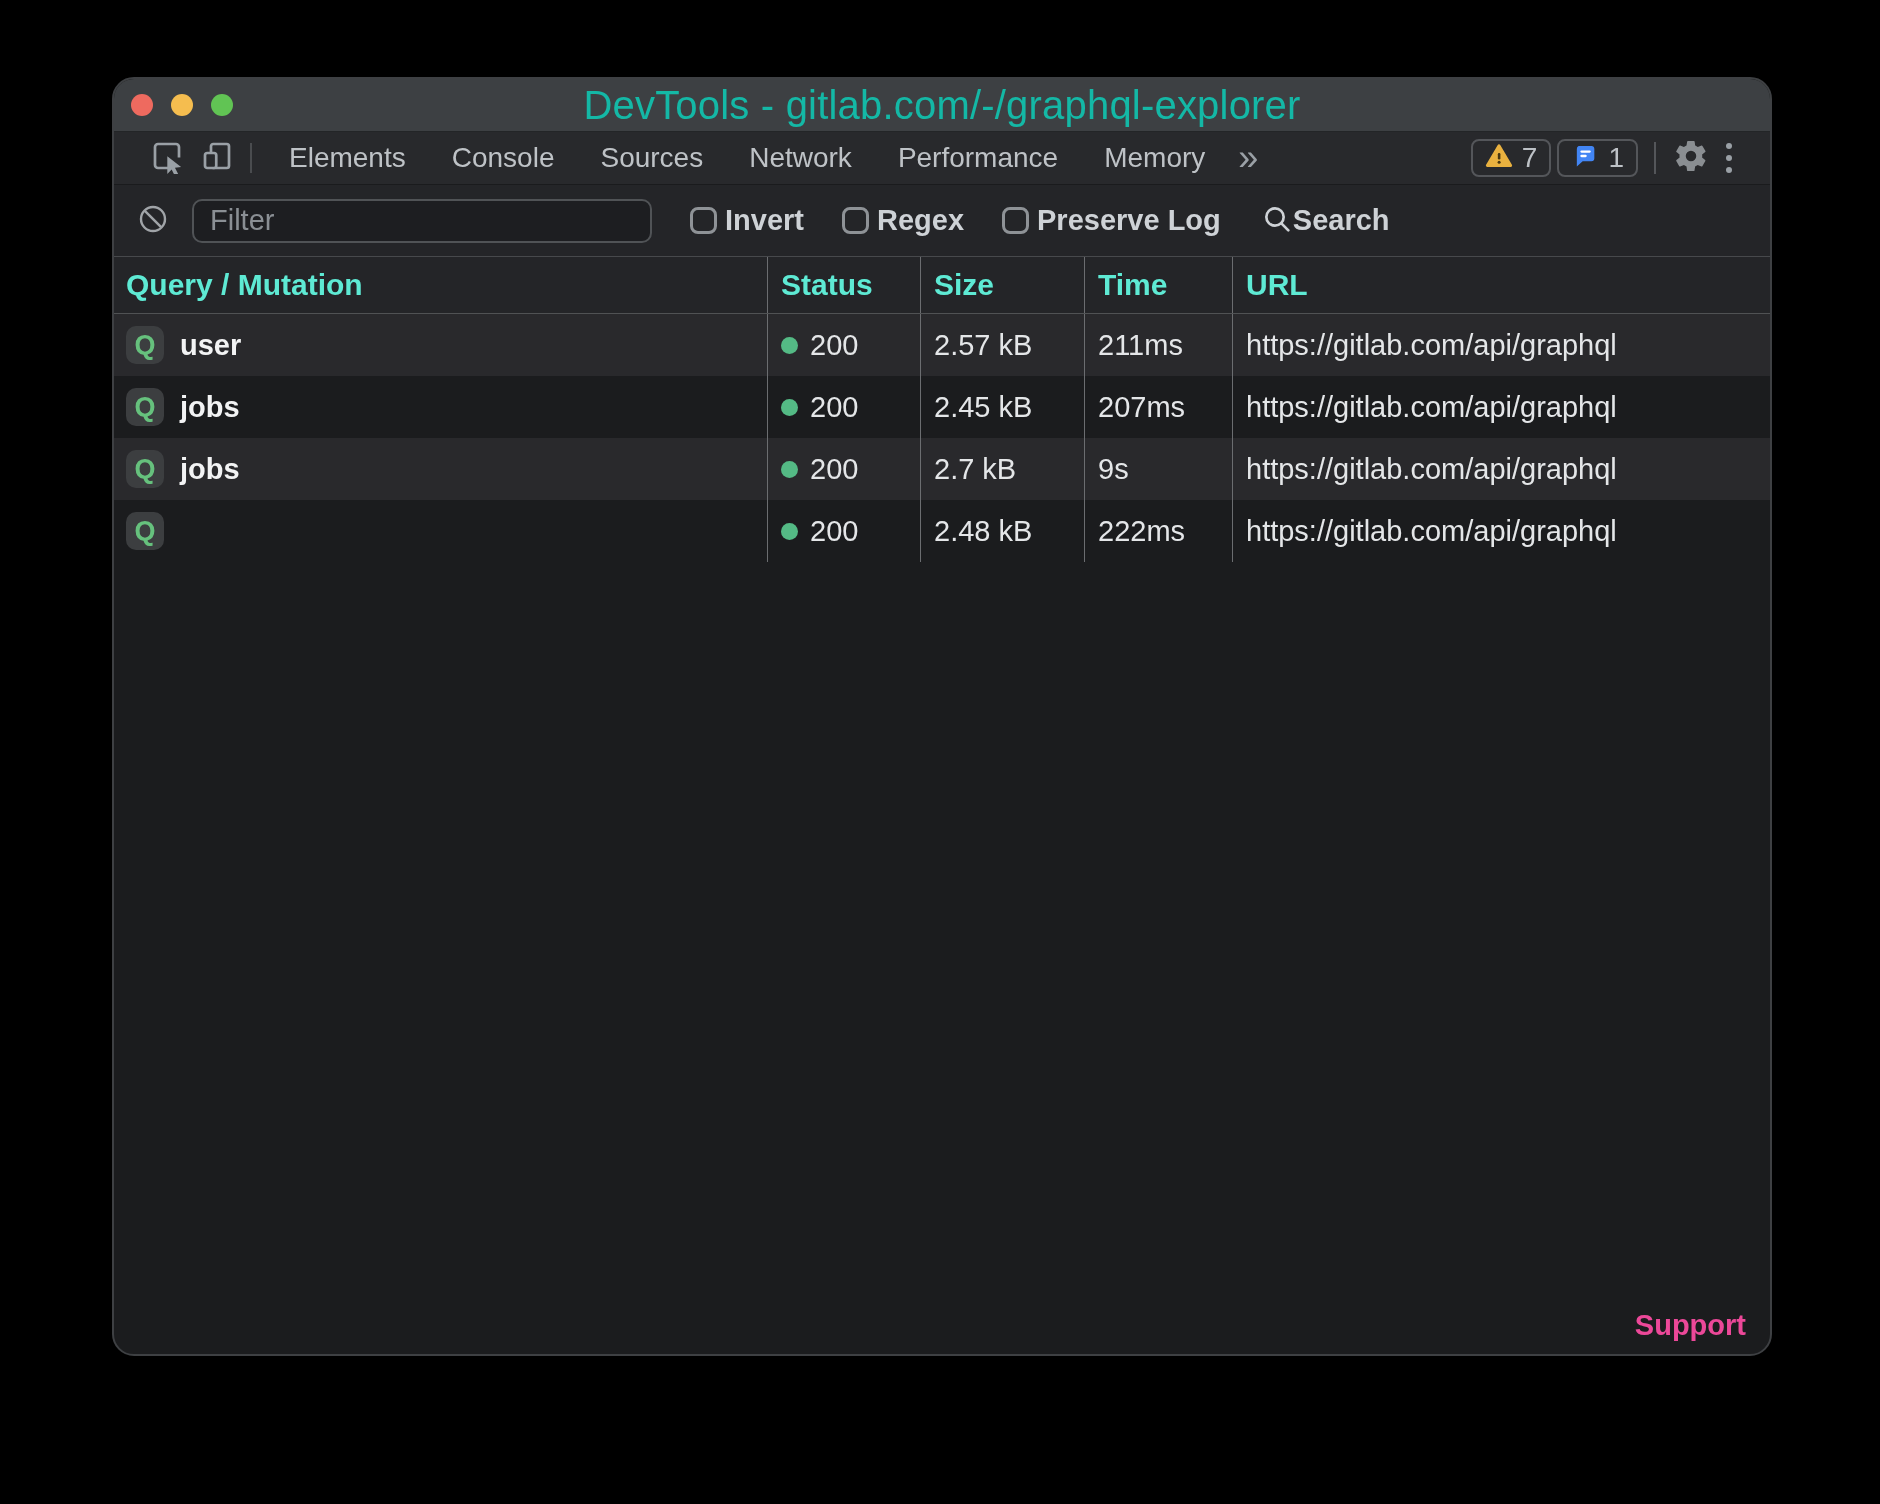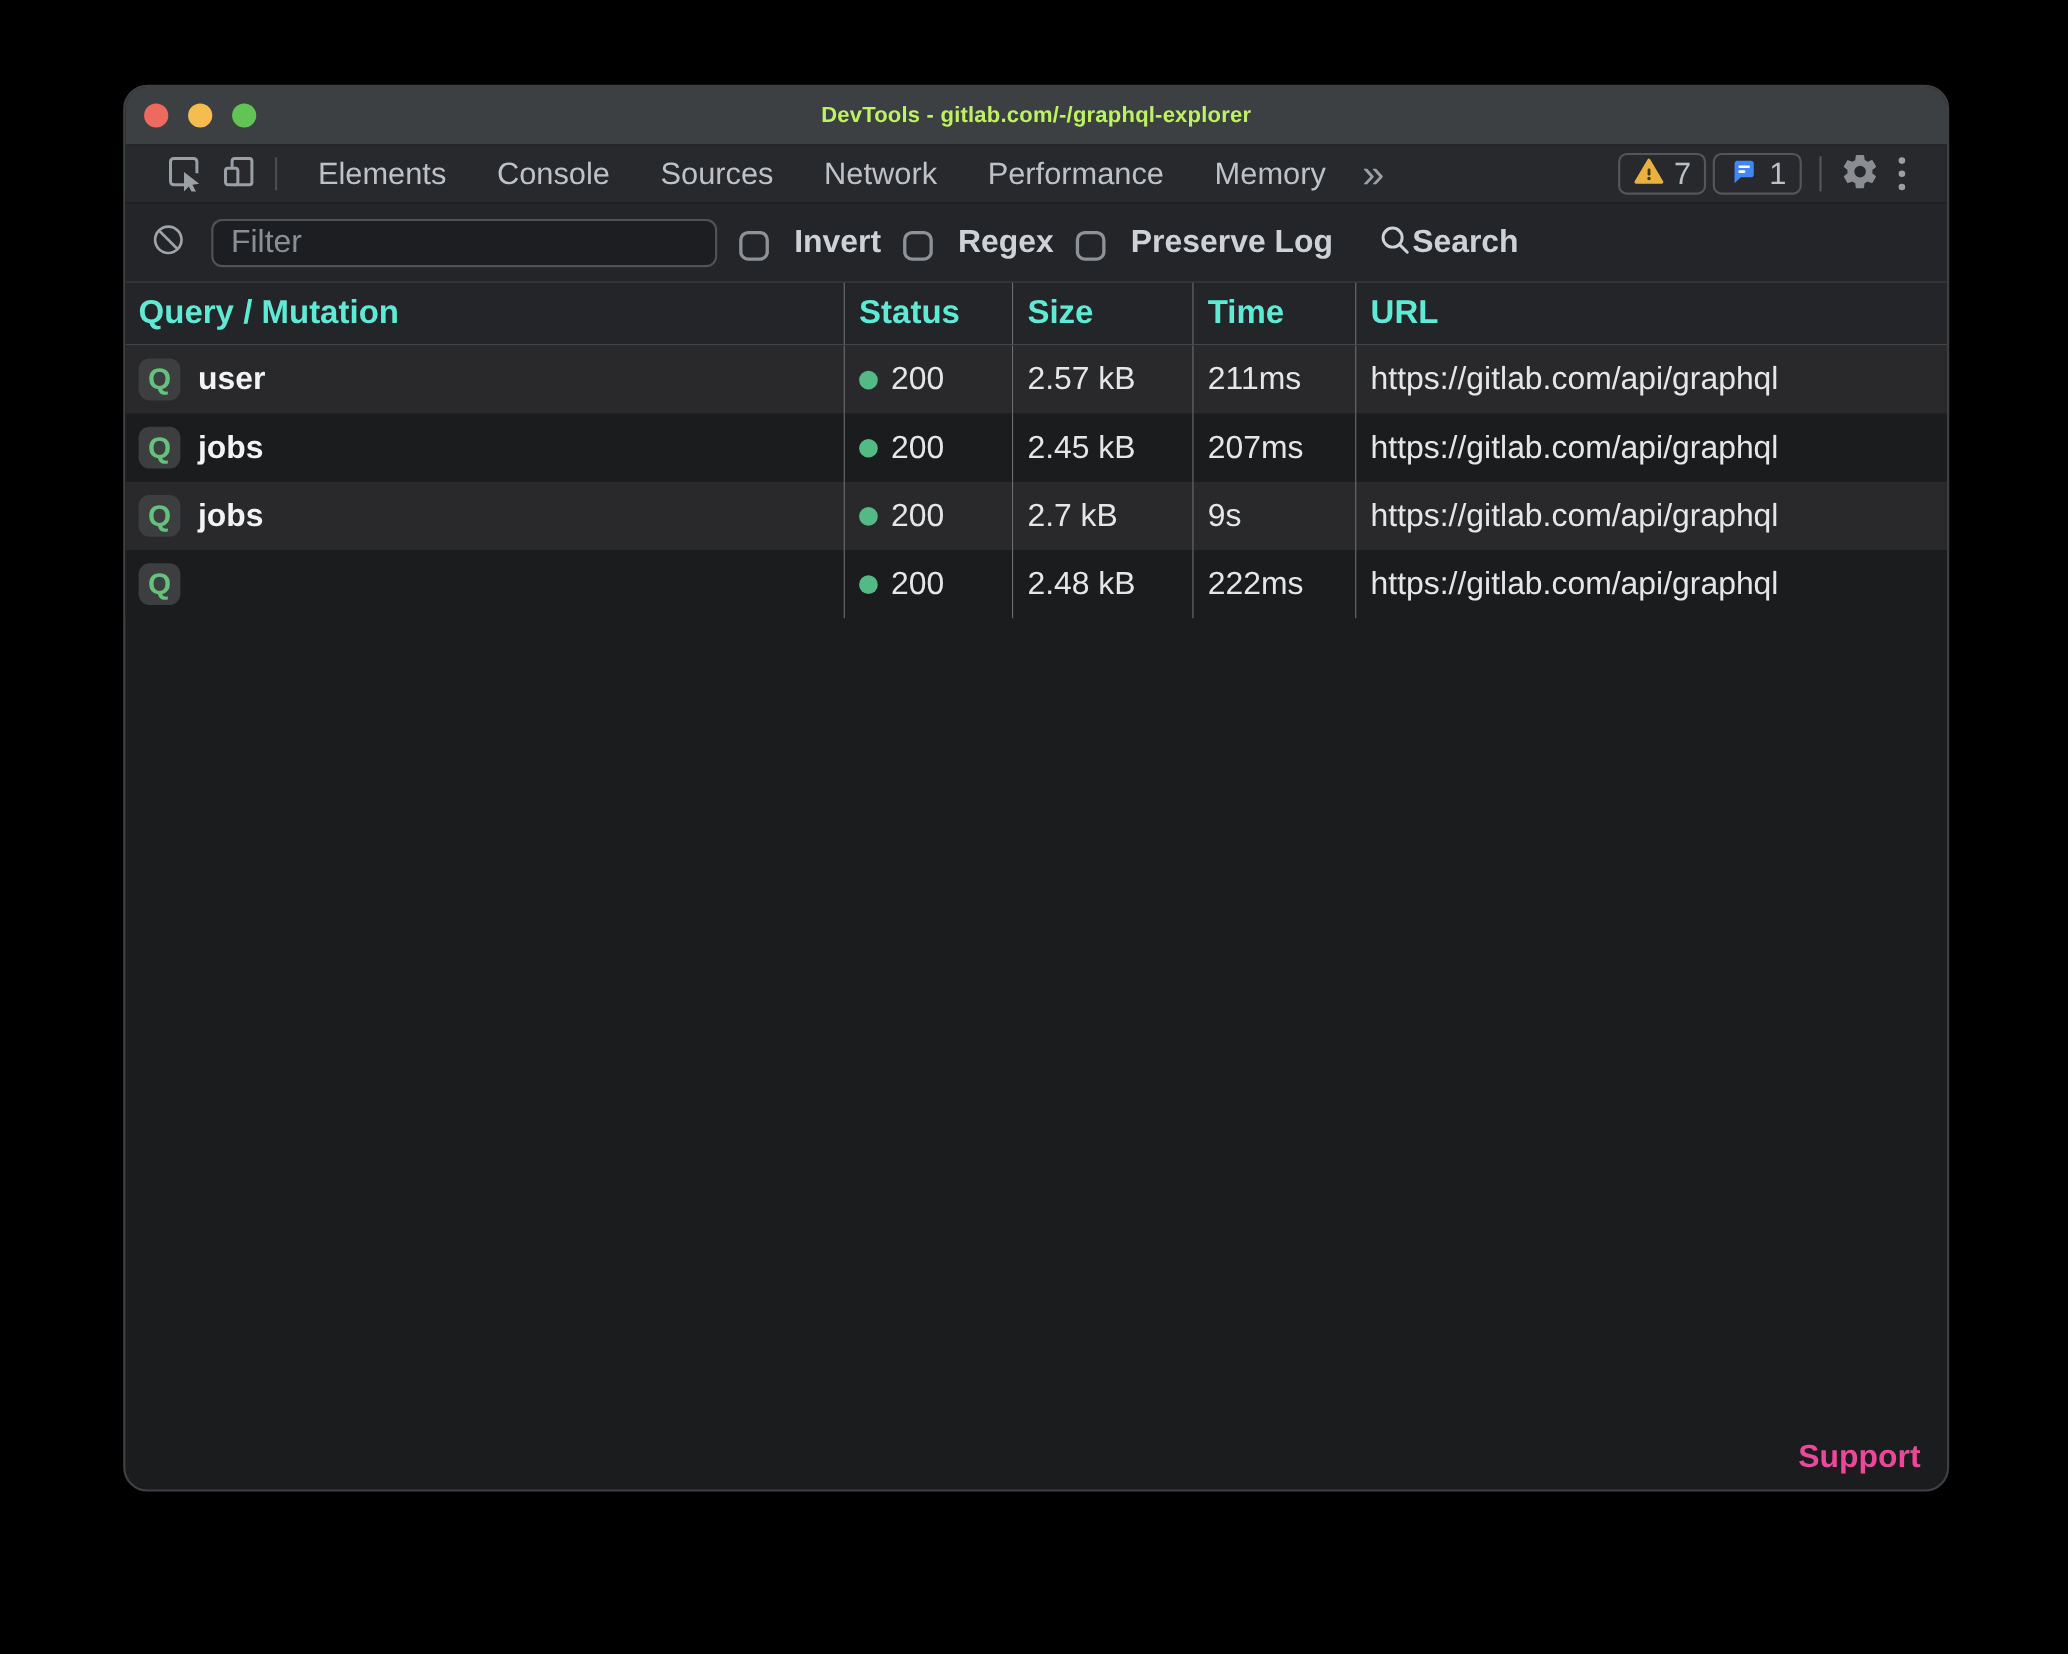--- a/index.html
+++ b/index.html
@@ -14,21 +14,21 @@
   
   .titlebar {
     height:53px; background:#3d4043; border-bottom:1px solid #232527;
     display:flex; align-items:center; justify-content:center; position:relative;
   }
   .traffic { position:absolute; left:17px; top:0; height:100%; display:flex; align-items:center; gap:18px; }
   .light { width:22px; height:22px; border-radius:50%; }
   .light.red { background:#ee6a5f; }
   .light.yellow { background:#f5bd4f; }
   .light.green { background:#61c454; }
-  .title-text { font-size:20px; font-weight:bold; color:#bef264; letter-spacing:0.2px; }
+  .title-text { font-size:40px; font-weight:normal; color:#14b8a6; letter-spacing:0.2px; }
 
   
   .tabbar {
     height:53px; background:#28292c; display:flex; align-items:center;
     padding-left:34px; padding-right:22px; border-bottom:1px solid #1a1b1d;
   }
   .icon-btn { width:38px; height:38px; display:flex; align-items:center; justify-content:center; flex:none; }
   .icon-btn + .icon-btn { margin-left:12px; }
   .vsep { width:2px; height:30px; background:#4a4c4f; margin:0 14px; flex:none; }
   .tab { padding:0 23px; height:100%; display:flex; align-items:center; font-size:28px; color:#bec2c6; flex:none; cursor:default; }
@@ -49,21 +49,21 @@
   .filterbar {
     height:72px; background:#242528; border-bottom:1px solid #47494c;
     display:flex; align-items:center; padding:0 20px;
   }
   .filter-input {
     width:460px; height:44px; margin-left:20px; border-radius:10px;
     background:#1d1e21; border:2px solid #505356; outline:none;
     color:#e8eaed; font-size:29px; padding:0 16px; font-family:"Liberation Sans", sans-serif;
   }
   .filter-input::placeholder { color:#8a8f94; }
-  .check-group { display:flex; align-items:flex-end; gap:23px; margin-left:20px; }
+  .check-group { display:flex; align-items:center; gap:8px; margin-left:38px; }
   .checkbox { width:27px; height:27px; border:3px solid #8e9296; border-radius:8px; background:transparent; }
   .check-label { font-size:29px; font-weight:600; color:#ced2d6; }
   .search-group { display:flex; align-items:center; margin-left:40px; }
 
   
   .thead, .trow { display:grid; grid-template-columns:653px 153px 164px 148px 1fr; }
   .thead { height:57px; background:#242528; border-bottom:1px solid #505254; }
   .th {
     display:flex; align-items:center; font-size:30px; font-weight:bold; color:#5eead4;
     padding-left:13px; border-left:1px solid #6b6d70; overflow:hidden; white-space:nowrap;

